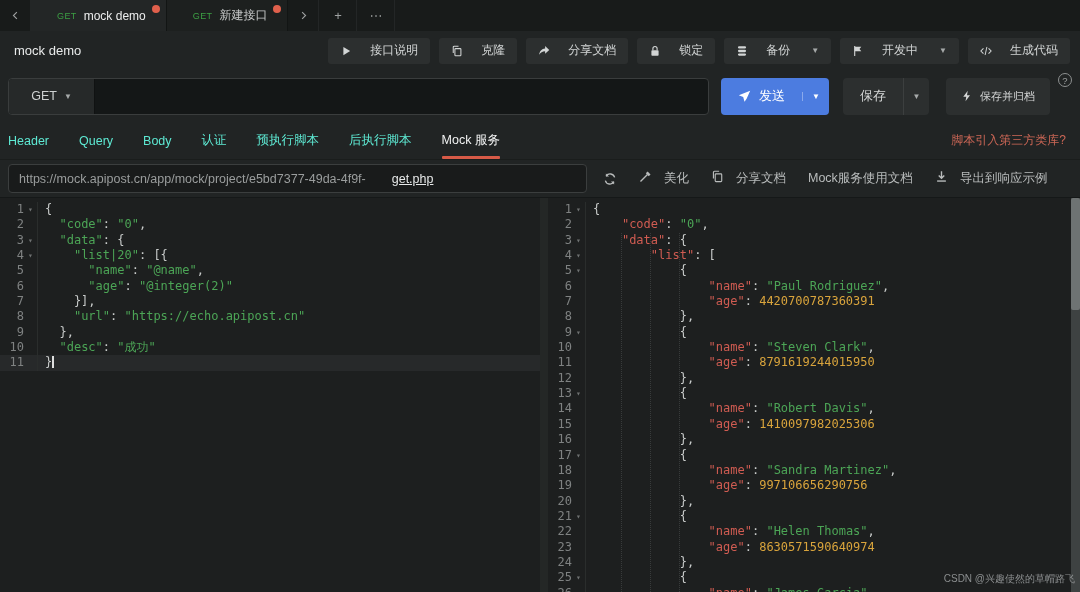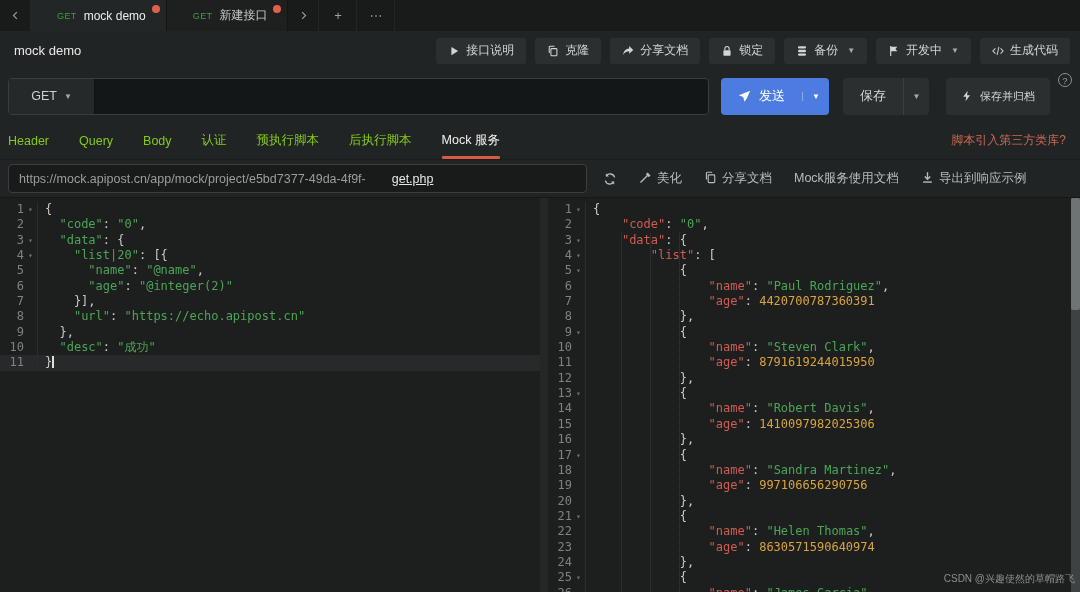--- a/index.html
+++ b/index.html
@@ -17,21 +17,21 @@
   .tab.active { background:#232626; }
   .tab .method { color:#3c9f44; font-size:9px; letter-spacing:.4px; }
   .tab .tlabel { color:#c4c6c6; font-size:12px; }
   .tab.active .tlabel { color:#eceded; }
   .dot { position:absolute; top:5px; right:6px; width:8px; height:8px; border-radius:50%; background:#e0604c; }
 
   
   .titlebar { height:39px; display:flex; align-items:center; padding:0 10px 0 14px; }
   .page-title { color:#e9ebeb; font-size:13px; }
   .tb-actions { margin-left:auto; display:flex; gap:9px; }
-  .btn { height:26px; display:inline-flex; align-items:center; gap:6px; padding:0 12px;
+  .btn { height:26px; display:inline-flex; align-items:center; gap:18px; padding:0 12px;
          background:#2c2f2f; border-radius:3px; color:#d2d5d5; font-size:12px; cursor:pointer; white-space:nowrap; }
   .btn svg { width:12px; height:12px; display:block; }
   .btn .bcaret { font-size:8px; color:#a6a9a9; margin-left:3px; }
 
   
   .reqbar { height:52px; display:flex; align-items:center; padding:0 8px; position:relative; }
   .url-group { flex:1; display:flex; height:37px; border:1px solid #3a3d3d; border-radius:4px;
                overflow:hidden; margin-right:12px; background:#141717; }
   .method-select { width:86px; flex:none; background:#262929; display:flex; align-items:center;
                    justify-content:center; gap:7px; color:#cfd2d2; font-size:12.5px;
@@ -50,36 +50,36 @@
                 justify-content:center; color:#a8abab; font-size:8px; cursor:pointer; }
   .archive-btn { height:37px; background:#2c2f2f; border-radius:4px; display:flex; align-items:center;
                  gap:7px; padding:0 15px; color:#d5d7d7; font-size:11px; margin-right:22px; cursor:pointer; }
   .archive-btn svg { width:12px; height:12px; }
   .help { position:absolute; top:3px; right:8px; width:14px; height:14px; border:1px solid #8d9090;
           border-radius:50%; color:#9da0a0; font-size:9.5px; display:flex; align-items:center;
           justify-content:center; cursor:pointer; }
 
   
   .cfgtabs { height:38px; display:flex; align-items:center; padding:0 14px 0 8px; border-bottom:1px solid #1a1d1c; }
-  .cfgtab { margin-right:30px; color:#84cc16; font-size:12.5px; height:100%; display:flex;
+  .cfgtab { margin-right:30px; color:#5eead4; font-size:12.5px; height:100%; display:flex;
             align-items:center; position:relative; cursor:pointer; white-space:nowrap; }
   .cfgtab.active { color:#f1f2f2; }
   .cfgtab.active::after { content:""; position:absolute; left:0; right:0; bottom:0; height:3px;
                           background:#d75a47; border-radius:1px; }
   .third-lib { margin-left:auto; color:#cd6756; font-size:12px; cursor:pointer; }
 
   
   .mockbar { height:38px; display:flex; align-items:center; padding:0 8px; border-bottom:1px solid #151818; }
   .mock-input { width:579px; flex:none; height:29px; background:#191b1b; border:1px solid #3b3e3e;
                 border-radius:4px; display:flex; align-items:center; padding:0 10px; margin-right:16px;
                 overflow:hidden; white-space:nowrap; cursor:text; }
   .mock-prefix { color:#9a9d9d; font-size:12.5px; }
   .mock-path { color:#e6e8e8; font-size:12.5px; margin-left:26px;text-decoration:underline; }
   .mock-actions { display:flex; align-items:center; gap:22px; color:#b9bcbc; font-size:12.5px; }
-  .maction { display:flex; align-items:flex-end; gap:5px; cursor:pointer; white-space:nowrap; }
+  .maction { display:flex; align-items:flex-start; gap:12px; cursor:pointer; white-space:nowrap; }
   .maction svg { width:13px; height:13px; }
   .refresh { display:flex; align-items:center; cursor:pointer; color:#b9bcbc; }
   .refresh svg { width:14px; height:14px; }
 
   
   .editors { height:394px; display:flex; background:#242726; }
   .editor { background:#1d1f1f; padding-top:4px; font-family:"DejaVu Sans Mono", monospace;
             font-size:12px; position:relative; overflow:hidden; }
   .editor.left { width:540px; flex:none; margin-right:8px; }
   .editor.right { flex:1; }

